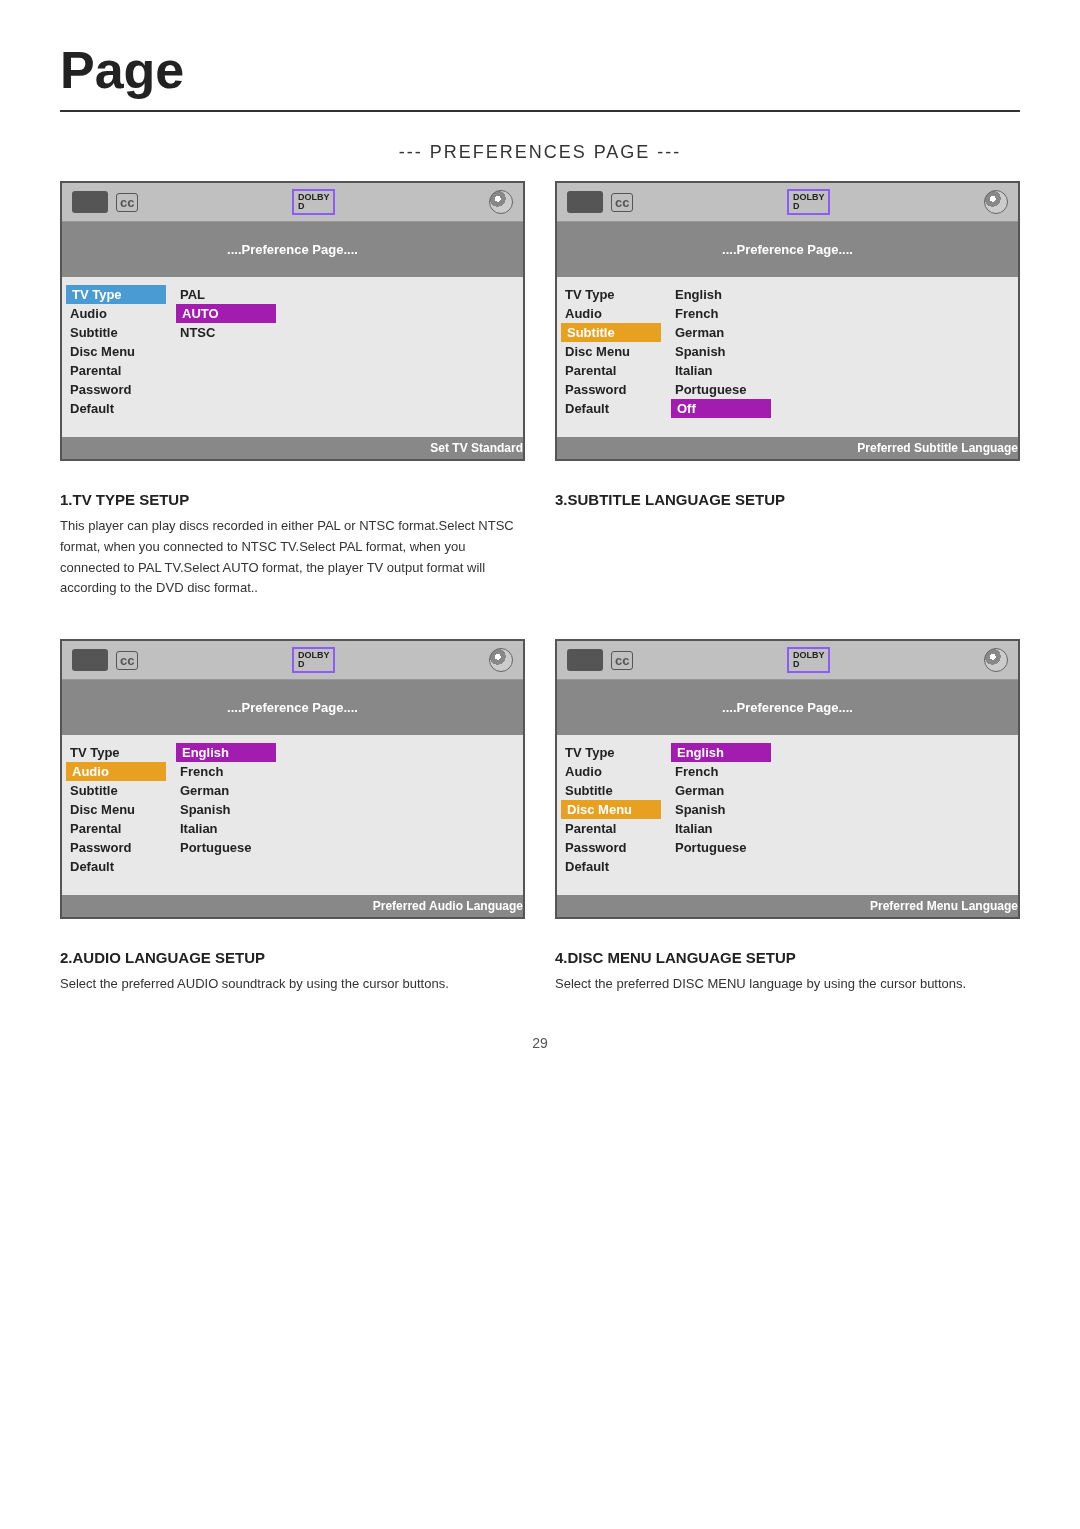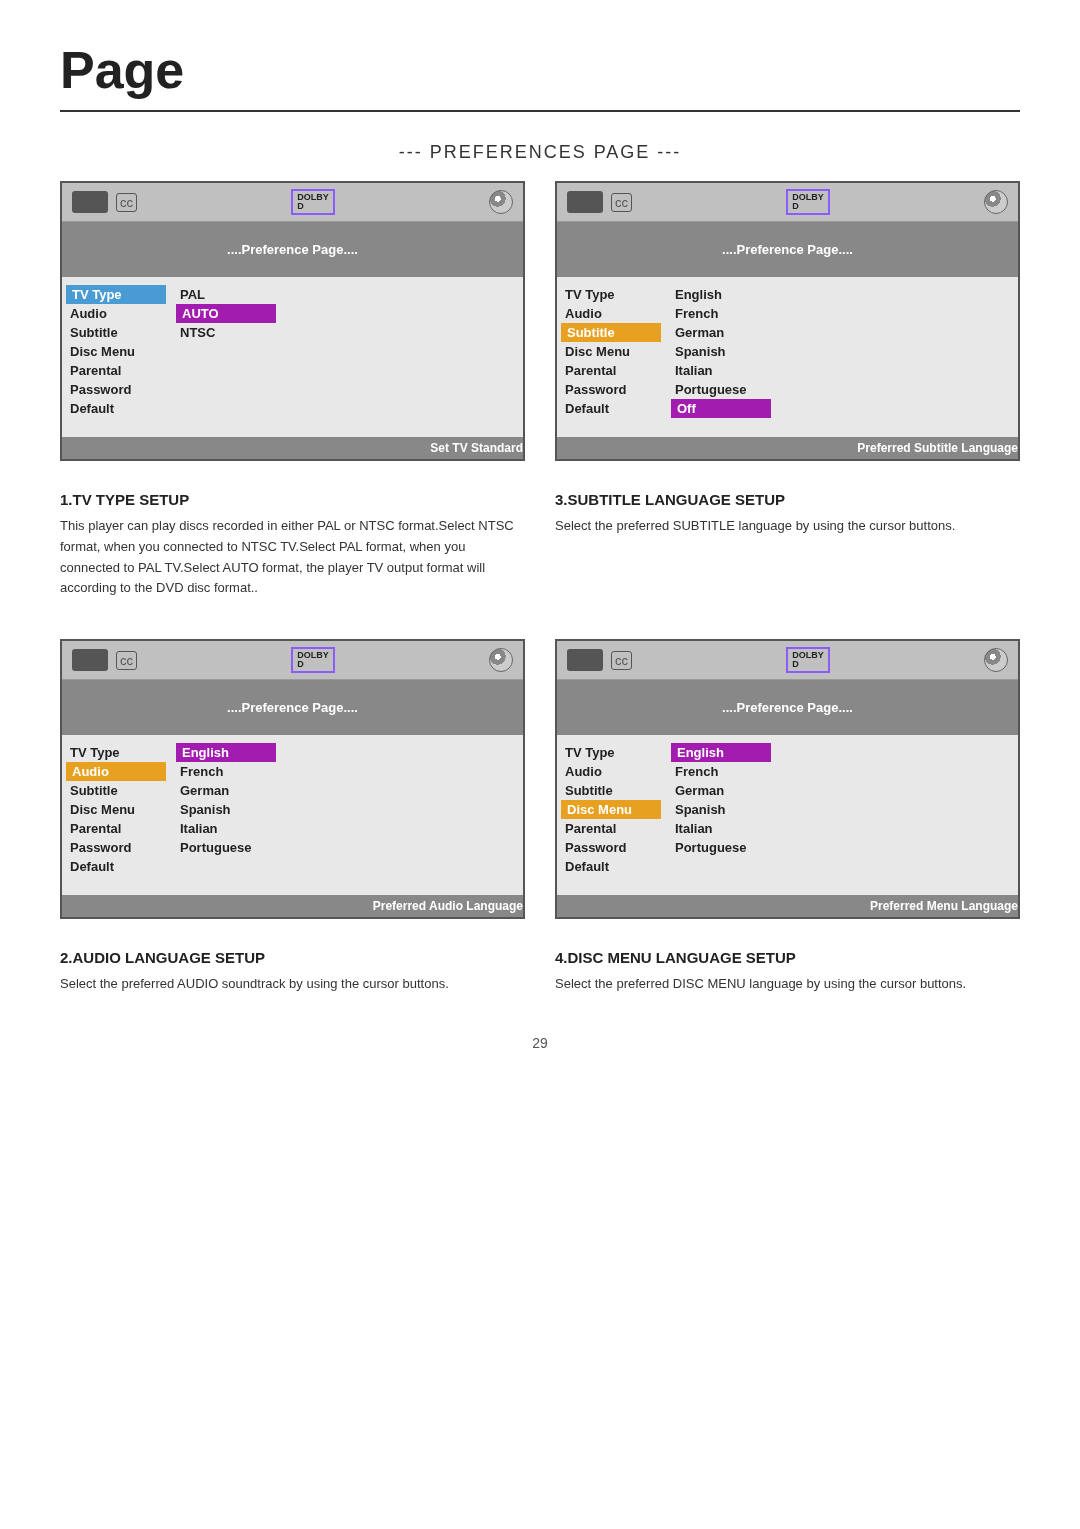--- a/index.html
+++ b/index.html
@@ -164,21 +164,21 @@
     }
 
     .icons-group {
       display: flex;
       align-items: center;
       gap: 8px;
     }
 
     .cc-icon {
       font-size: 13px;
-      font-weight: normal;
+      font-weight: bold;
       color: #555;
       border: 1px solid #555;
       border-radius: 3px;
       padding: 1px 3px;
     }
 
     .disc-icon {
       width: 24px;
       height: 24px;
       border-radius: 50%;
@@ -266,21 +266,20 @@
 
 </div>
 
 <div class="descriptions-row">
   <div class="desc-block">
     <h2>1.TV TYPE SETUP</h2>
     <p>This player can play discs recorded in either PAL or NTSC format.Select NTSC format, when you connected to NTSC TV.Select PAL format, when you connected to PAL TV.Select AUTO format, the player TV output format will according to the DVD disc format..</p>
   </div>
   <div class="desc-block">
     <h2>3.SUBTITLE LANGUAGE SETUP</h2>
-    <p>Select the preferred SUBTITLE language by using the cursor buttons.</p>
   </div>
 </div>
 
 <div class="screens-row">
 
   <div class="screen">
     <div class="screen-topbar">
       <div class="icons-group">
         <span class="icon-tape"></span>
         <span class="cc-icon">cc</span>

